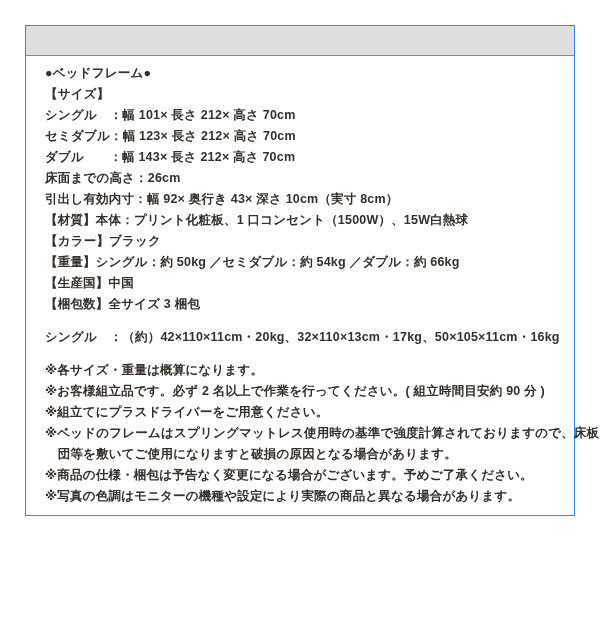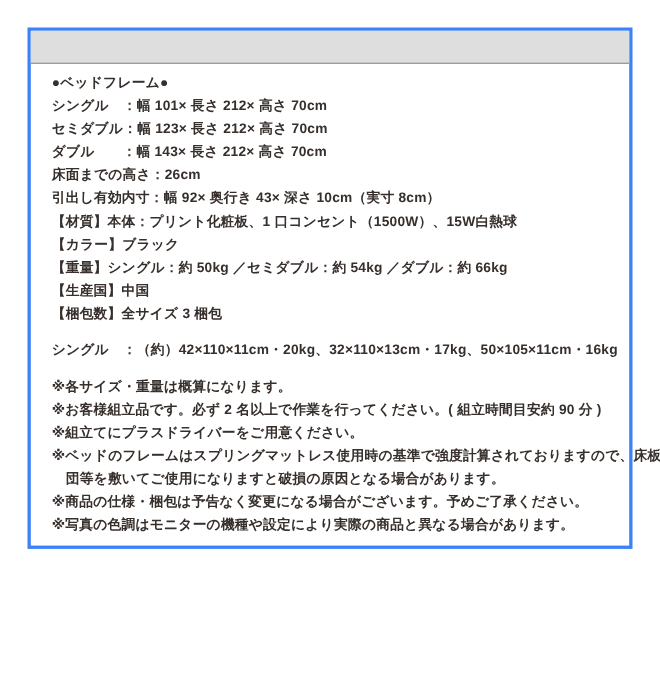--- a/index.html
+++ b/index.html
@@ -7,21 +7,21 @@
   body {
     background: #ffffff;
     font-family: "Liberation Sans", "DejaVu Sans", sans-serif;
     color: #362f2b;
   }
   .spec-panel {
     position: absolute;
     left: 25px;
     top: 25px;
     width: 550px;
-    border: 3px solid #3b82f6;
+    border: 1px solid #3b82f6;
     background: #ffffff;
   }
   .spec-header {
     background: #dedede;
     border-bottom: 1px solid #8a8a8a;
     height: 30px;
     line-height: 30px;
     padding-left: 19px;
     font-size: 12.5px;
     font-weight: 600;
@@ -45,20 +45,21 @@
 </style>
 </head>
 <body>
 
 <div class="spec-panel">
   <div class="spec-header">
     
   </div>
   <div class="spec-body">
     <div class="spec-line">●ベッドフレーム●</div>
+    <div class="spec-line">【サイズ】</div>
     <div class="spec-line">シングル　：幅 101× 長さ 212× 高さ 70cm</div>
     <div class="spec-line">セミダブル：幅 123× 長さ 212× 高さ 70cm</div>
     <div class="spec-line">ダブル　　：幅 143× 長さ 212× 高さ 70cm</div>
     <div class="spec-line">床面までの高さ：26cm</div>
     <div class="spec-line">引出し有効内寸：幅 92× 奥行き 43× 深さ 10cm（実寸 8cm）</div>
     <div class="spec-line">【材質】本体：プリント化粧板、1 口コンセント（1500W）、15W白熱球</div>
     <div class="spec-line">【カラー】ブラック</div>
     <div class="spec-line">【重量】シングル：約 50kg ／セミダブル：約 54kg ／ダブル：約 66kg</div>
     <div class="spec-line">【生産国】中国</div>
     <div class="spec-line">【梱包数】全サイズ 3 梱包</div>

